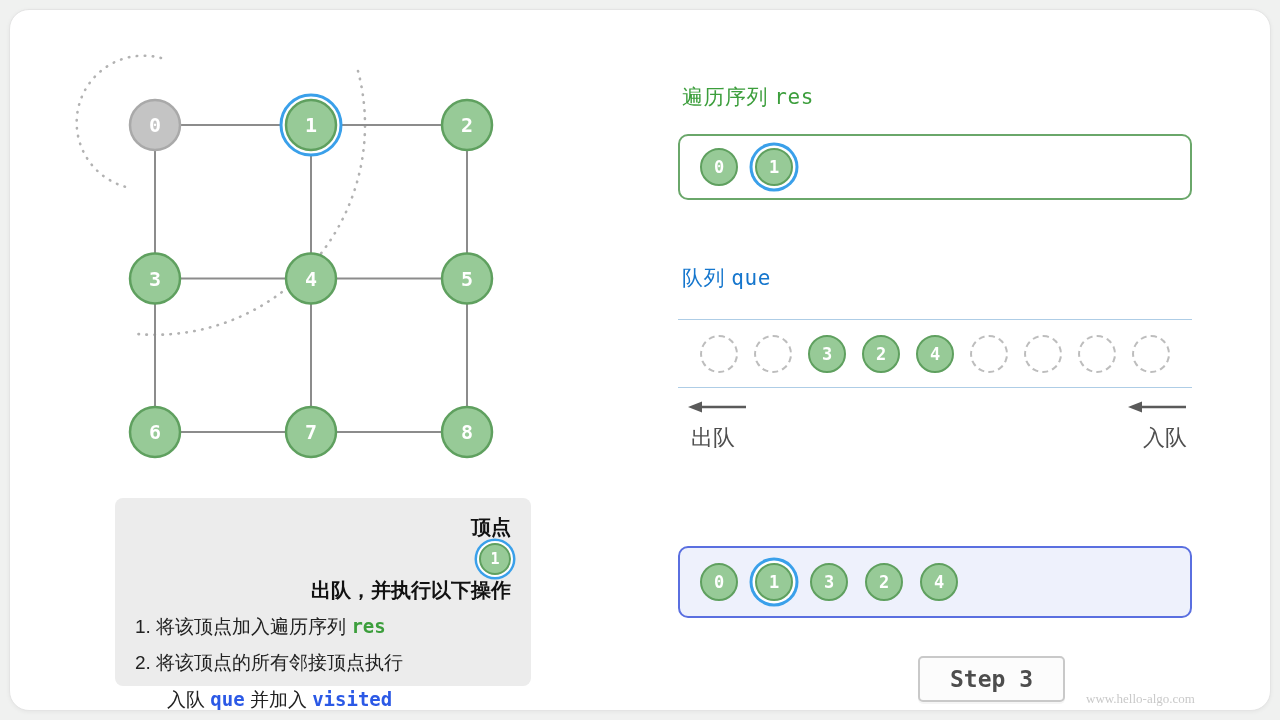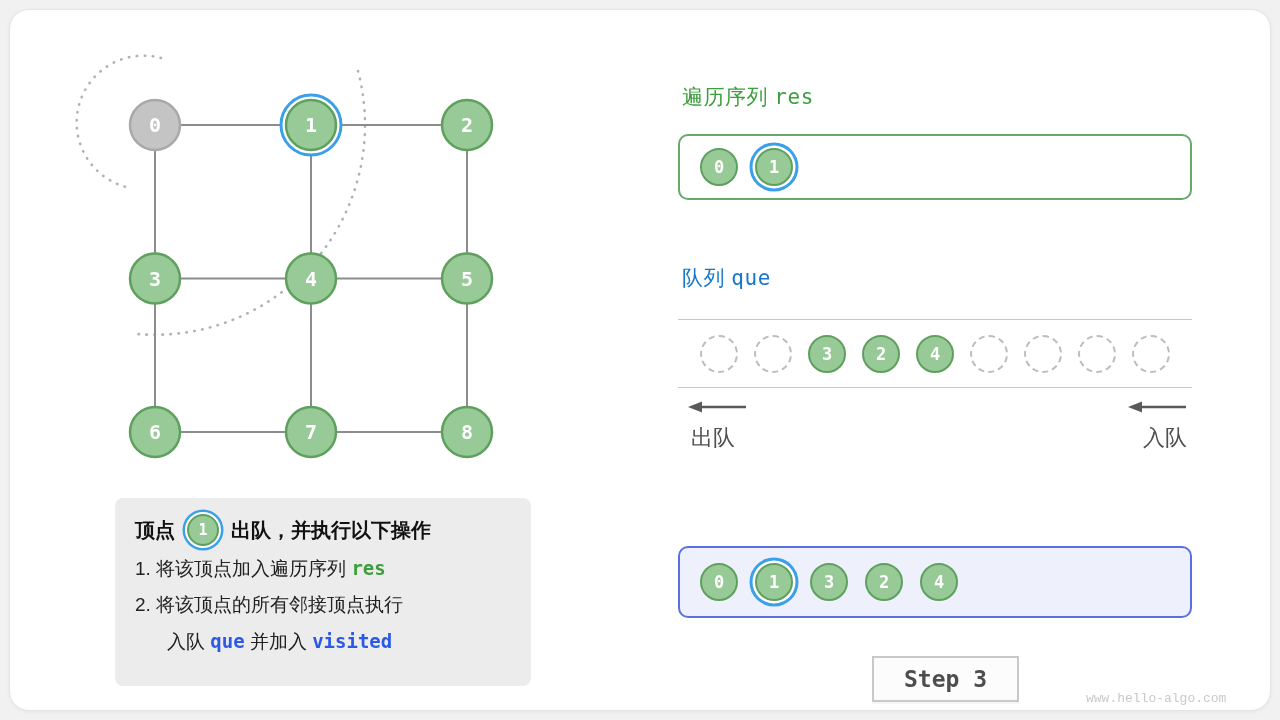--- a/index.html
+++ b/index.html
@@ -62,36 +62,36 @@
     border: 2px solid #5a6fe0; background: #eef1fc; border-radius: 10px;
     display: flex; align-items: center; gap: 17px; padding: 0 20px;
   }
   .arrow { position: absolute; width: 60px; height: 18px; }
   .qlabel { position: absolute; font-size: 22px; color: #4f4f4f; }
   
   .info-box {
     position: absolute; left: 105px; top: 488px; width: 416px; height: 188px;
     background: #ececec; border-radius: 8px; padding: 16px 20px;
   }
-  .info-title { font-size: 20px; font-weight: bold; color: #111; display: flex; align-items: center; gap: 12px; }
+  .info-title { font-size: 20px; font-weight: bold; color: #111; display: flex; align-items: flex-end; gap: 2px; flex-direction: column; }
   .info-lines { margin-top: 4px; font-size: 19px; color: #222; line-height: 36px; }
   .indent { padding-left: 32px; }
   .code-green { color: #3c9e3c; font-family: "DejaVu Sans Mono", monospace; font-weight: bold; }
   .code-blue  { color: #2b59e6; font-family: "DejaVu Sans Mono", monospace; font-weight: bold; }
   
   .step-box {
-    position: absolute; left: 862px; top: 646px; width: 147px; height: 46px;
-    background: #fcfcfc; border: 2px solid #c9c9c9; border-radius: 0;
+    position: absolute; left: 908px; top: 646px; width: 147px; height: 46px;
+    background: #fcfcfc; border: 2px solid #c9c9c9; border-radius: 5px;
     display: flex; align-items: center; justify-content: center;
     font-family: "DejaVu Sans Mono", monospace; font-weight: bold;
     font-size: 23px; color: #4d4d4d; box-shadow: 0 2px 0 rgba(0,0,0,.04);
   }
   .watermark {
     position: absolute; left: 1076px; top: 681px; font-size: 13px;
-    color: #c9c9c9; font-family: Liberation Mono, monospace;
+    color: #c9c9c9; font-family: Liberation Serif, serif;
   }
 </style>
 </head>
 <body>
 
 <div class="card">
 
   <svg id="graph-svg" class="graph" width="500" height="460" viewBox="0 0 500 460">
       <path d="M 91 8 A 66 66 0 0 0 56 137" class="arc"></path>
       <path d="M 288 21 A 210 210 0 0 1 67 284" class="arc"></path>

